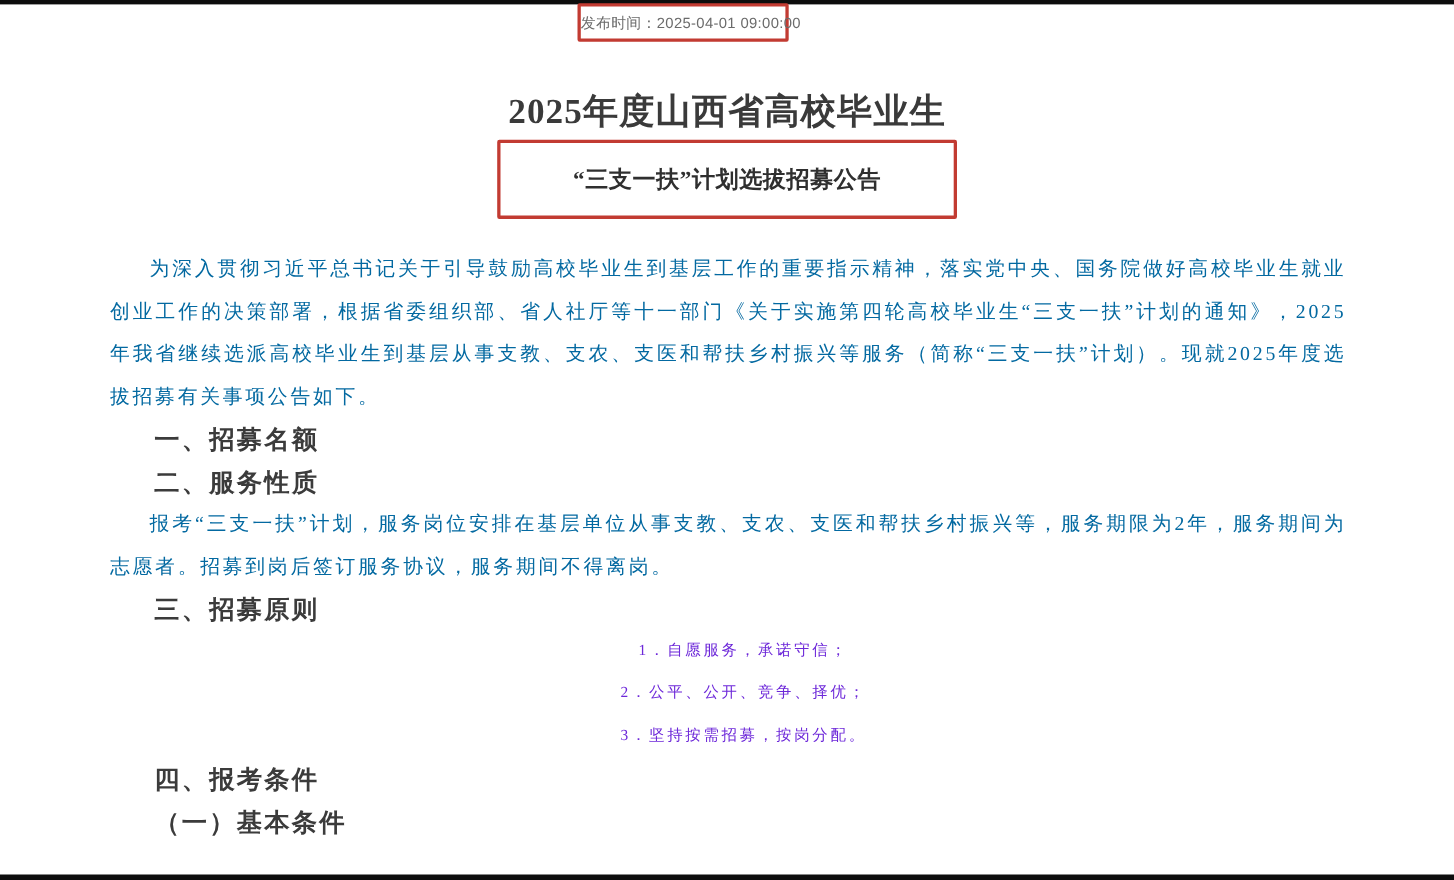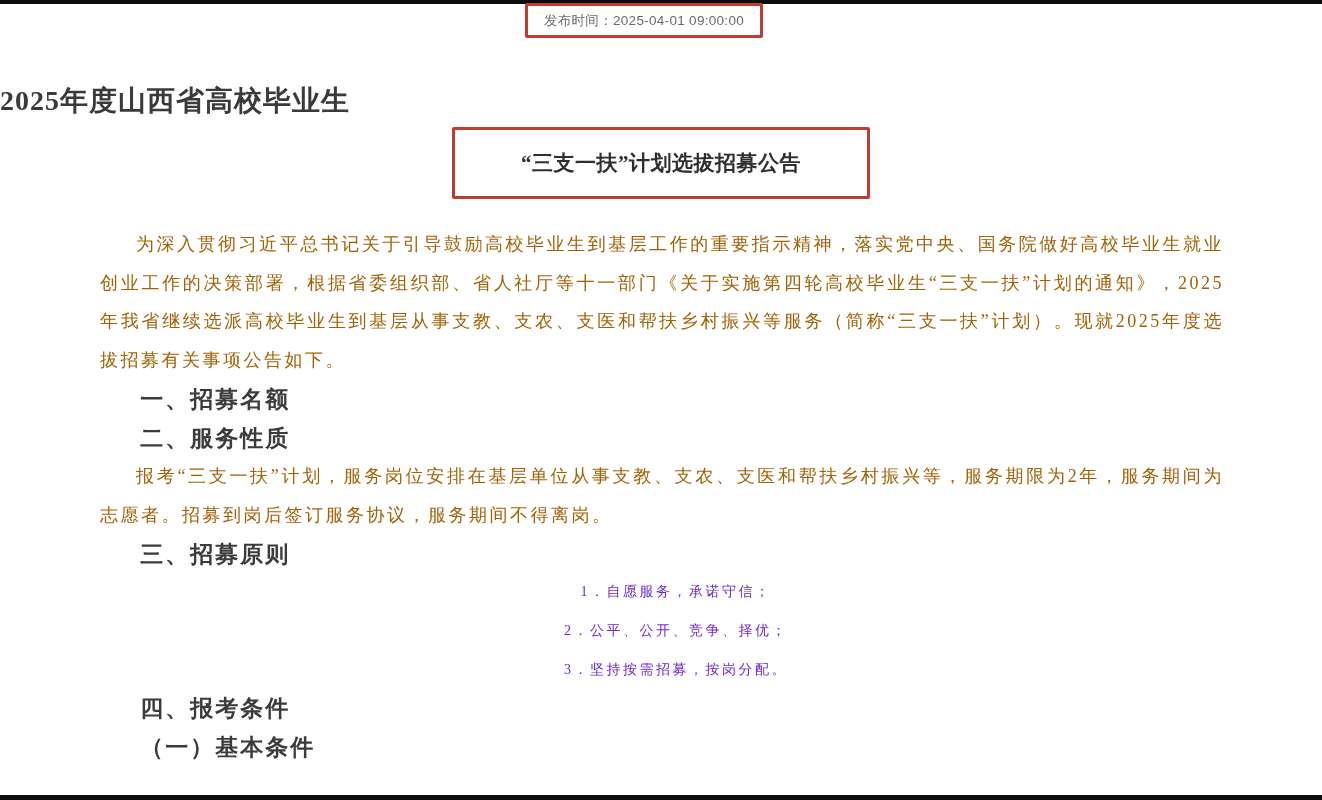--- a/index.html
+++ b/index.html
@@ -20,40 +20,39 @@
     background: #0d0d0d;
     z-index: 1;
   }
   .frame-bar.top { top: 0; }
   .frame-bar.bottom { bottom: 0; height: 5px; }
 
   .publish-badge {
     position: absolute;
     left: 525px;
     top: 3px;
-    width: 238px;
+    width: 192px;
     height: 35px;
     background: #ffffff;
     border: 3px solid #c23b32;
     border-radius: 2px;
     display: flex;
     align-items: center;
-    justify-content: center;
     z-index: 2;
     font-family: "Liberation Sans", "DejaVu Sans", sans-serif;
     font-size: 13.5px;
     color: #6b6b6b;
     letter-spacing: 0.3px;
     white-space: nowrap;
   }
 
   .doc-title-line1 {
     margin-top: 84px;
-    text-align: left;
-    font-size: 28px;
+    text-align: center;
+    font-size: 32px;
     font-weight: bold;
     color: #3a3a3a;
     letter-spacing: 1px;
     line-height: 34px;
   }
   .doc-title-box {
     width: 418px;
     height: 72px;
     margin: 9px auto 0 auto;
     border: 3px solid #c23b32;
@@ -69,21 +68,21 @@
     letter-spacing: 0.5px;
     white-space: nowrap;
   }
 
   .content {
     margin: 26px 98px 0 100px;
     line-height: 38.7px;
   }
   .body-para {
     font-size: 18px;
-    color: #a16207;
+    color: #0369a1;
     letter-spacing: 2.5px;
     text-align: justify;
     text-indent: 2em;
   }
   .section-heading {
     font-family: "Liberation Sans", "DejaVu Sans", sans-serif;
     font-size: 23px;
     font-weight: bold;
     color: #3b3b3b;
     letter-spacing: 2px;

